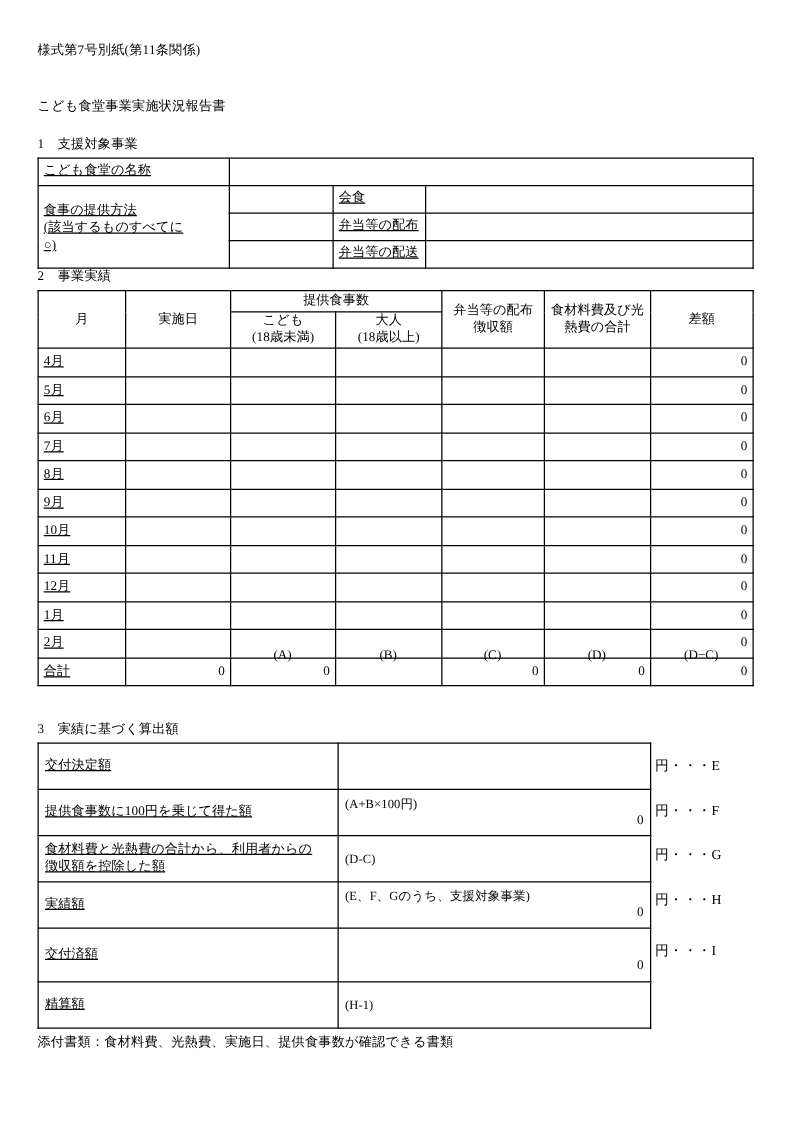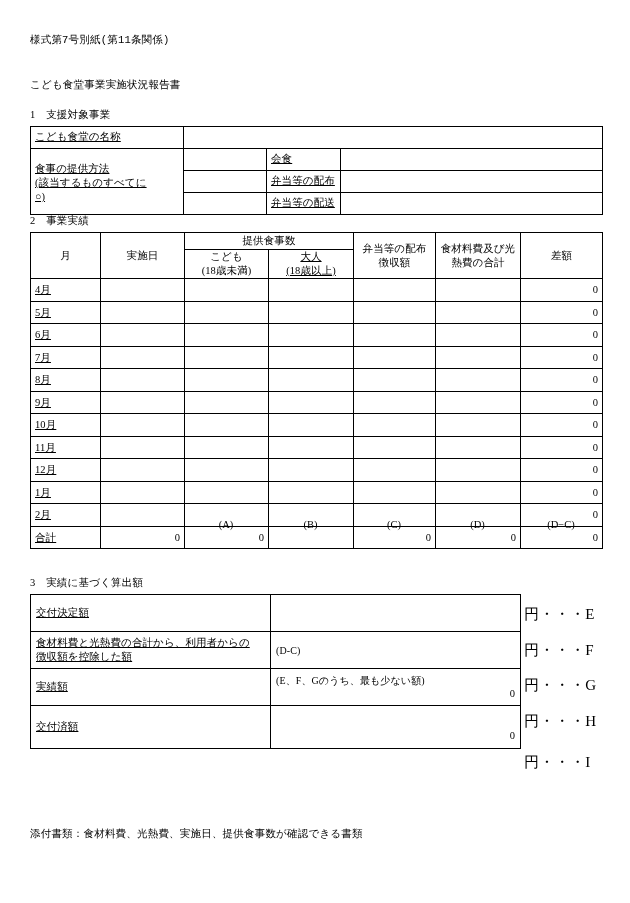--- a/index.html
+++ b/index.html
@@ -6,21 +6,21 @@
   body{
     width:630px;height:903px;
     background:#ffffff;
     font-family:"Liberation Serif","DejaVu Serif",serif;
     color:#000;
     font-size:10.5px;
     -webkit-font-smoothing:antialiased;
   }
   .page{position:relative;width:630px;height:903px;overflow:hidden;}
 
-  .doc-id{position:absolute;left:30px;top:33px;font-size:10.5px;letter-spacing:.2px;font-family:Liberation Mono, monospace;}
+  .doc-id{position:absolute;left:30px;top:33px;font-size:10.5px;letter-spacing:.2px;}
   .doc-title{position:absolute;left:30px;top:78px;font-size:10.5px;letter-spacing:.2px;}
 
   .sec-head{position:absolute;font-size:10.5px;letter-spacing:.2px;white-space:pre;}
 
   table.grid{position:absolute;border-collapse:collapse;table-layout:fixed;}
   table.grid td{
     border:1px solid #000;
     font-size:10.5px;
     padding:0 4px;
     vertical-align:middle;
@@ -42,21 +42,21 @@
 
   
   .collab{position:absolute;font-size:10.5px;text-align:center;}
 
   
   #t3{left:30px;top:594px;width:490px;}
   #t3 td{padding:2px 5px;}
   #t3 td.lbl{height:32px;margin-left:32px;}
   .formula{display:block;text-align:left;font-size:10px;line-height:1.3;}
   .amt{display:block;text-align:right;font-size:10.5px;line-height:1.3;}
-  .yen{position:absolute;left:524px;font-size:15px;white-space:pre;letter-spacing:.3px;}
+  .yen{position:absolute;left:524px;font-size:11px;white-space:pre;letter-spacing:.3px;}
 
   .footnote{position:absolute;left:30px;top:827px;font-size:10.5px;letter-spacing:.2px;}
 </style>
 </head>
 <body>
 
 <div class="page">
 
   <div class="doc-id">様式第7号別紙(第11条関係)</div>
   <div class="doc-title">こども食堂事業実施状況報告書</div>
@@ -115,21 +115,21 @@
         <td colspan="2" class="hdr" style="height:16px;">提供食事数</td>
         <td rowspan="2" class="hdr" style="white-space:pre-line;">弁当等の配布
 徴収額</td>
         <td rowspan="2" class="hdr" style="white-space:pre-line;">食材料費及び光
 熱費の合計</td>
         <td rowspan="2" class="hdr">差額</td>
       </tr>
       <tr>
         <td class="hdr" style="height:26px;white-space:pre-line;">こども
 (18歳未満)</td>
-        <td class="hdr" style="white-space:pre-line;text-decoration:underline;">大人
+        <td class="hdr" style="white-space:pre-line;">大人
 (18歳以上)</td>
       </tr>
 
       <tr>
           <td class="lft">4月</td>
           <td></td>
           <td></td>
           <td></td>
           <td></td>
           <td></td>
@@ -253,39 +253,53 @@
       </colgroup>
     <tbody>
       <tr>
         <td class="lbl lft" style="white-space:pre-line;">交付決定額</td>
         <td class="vtop" style="height:32px;">
           <span class="formula"></span>
           <span class="amt"></span>
         </td>
       </tr>
       <tr>
+        <td class="lbl lft" style="white-space:pre-line;">提供食事数に100円を乗じて得た額</td>
+        <td class="vtop" style="height:32px;">
+          <span class="formula">(A+B×100円)</span>
+          <span class="amt">0</span>
+        </td>
+      </tr>
+      <tr>
         <td class="lbl lft" style="white-space:pre-line;">食材料費と光熱費の合計から、利用者からの
 徴収額を控除した額</td>
         <td class="vtop" style="height:32px;">
           <span class="formula">(D-C)</span>
           <span class="amt"></span>
         </td>
       </tr>
       <tr>
         <td class="lbl lft" style="white-space:pre-line;">実績額</td>
         <td class="vtop" style="height:32px;">
-          <span class="formula">(E、F、Gのうち、最も少ない額)</span>
+          <span class="formula">(E、F、Gのうち、支援対象事業)</span>
           <span class="amt">0</span>
         </td>
       </tr>
       <tr>
         <td class="lbl lft" style="white-space:pre-line;">交付済額</td>
         <td class="vtop" style="height:38px;">
           <span class="formula"></span>
           <span class="amt" style="padding-top:18px;">0</span>
+        </td>
+      </tr>
+      <tr>
+        <td class="lbl lft" style="white-space:pre-line;">精算額</td>
+        <td class="vtop" style="height:32px;">
+          <span class="formula">(H-1)</span>
+          <span class="amt"></span>
         </td>
       </tr>
     </tbody>
   </table>
 
   <div class="yen" style="top:605px;">円・・・E</div>
   <div class="yen" style="top:641px;">円・・・F</div>
   <div class="yen" style="top:676px;">円・・・G</div>
   <div class="yen" style="top:712px;">円・・・H</div>
   <div class="yen" style="top:753px;">円・・・I</div>

